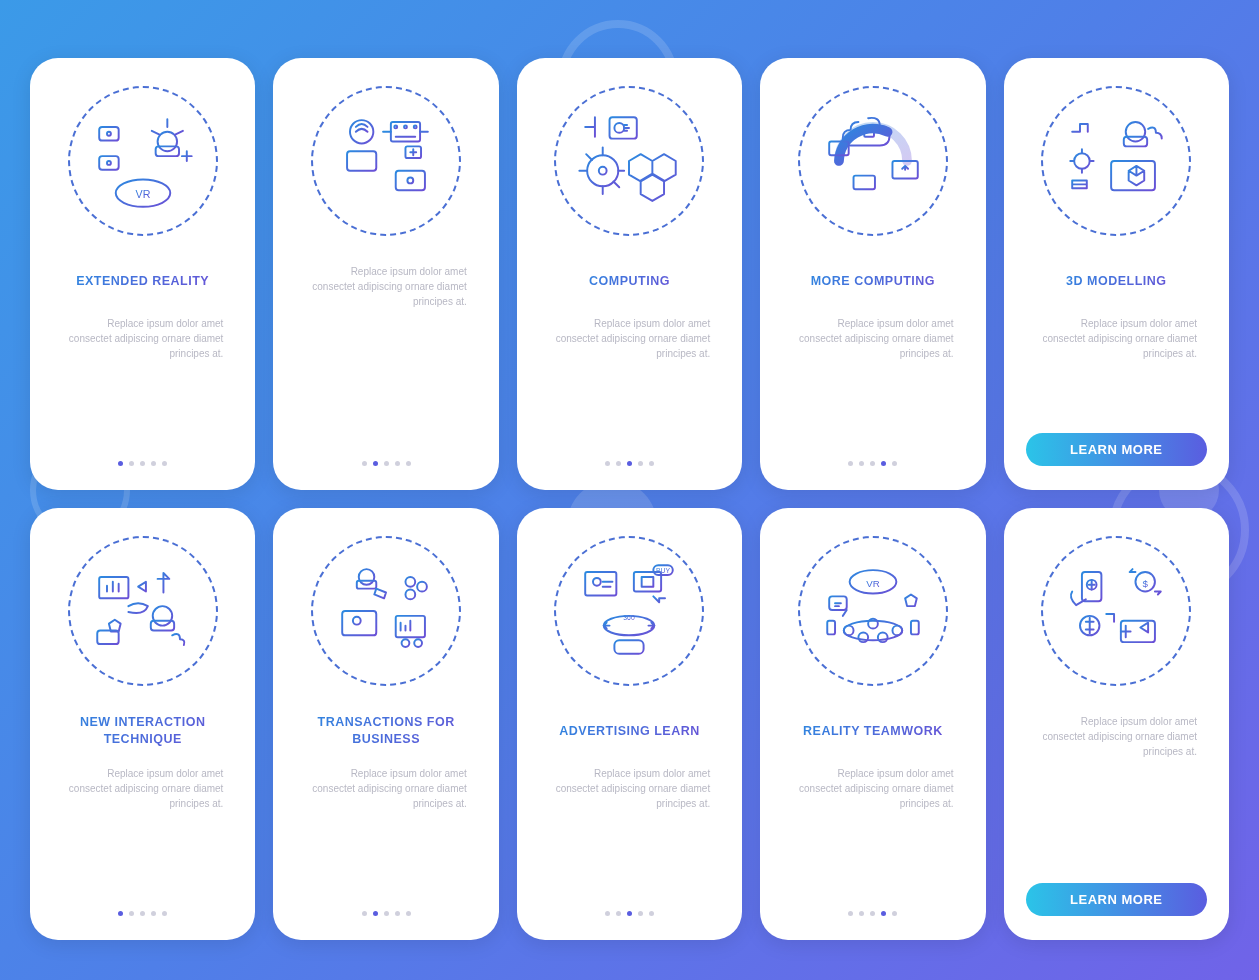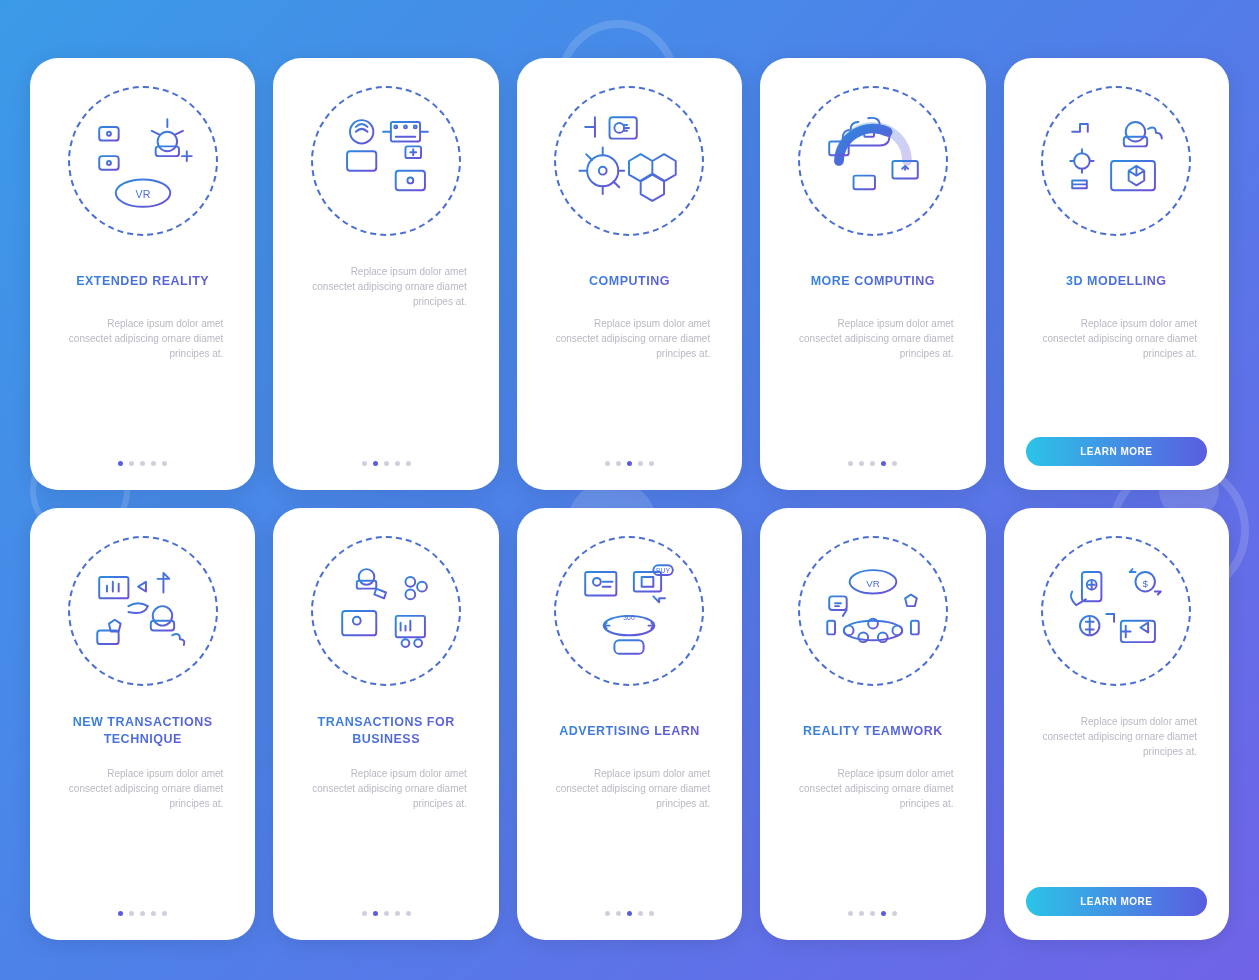--- a/index.html
+++ b/index.html
@@ -14,21 +14,21 @@
 .grid{display:grid;grid-template-columns:repeat(5,1fr);gap:18px;position:relative;z-index:2}
 .phone{background:#fff;border-radius:28px;height:432px;padding:10px;display:flex;flex-direction:column;box-shadow:0 4px 20px rgba(0,0,0,0.1)}
 .phone-inner{flex:1;display:flex;flex-direction:column;align-items:center;padding:18px 12px 14px}
 .illus{width:150px;height:150px;border-radius:50%;border:2px dashed #4a6fd4;display:flex;align-items:center;justify-content:center;position:relative;margin-bottom:28px}
 .illus svg{width:100%;height:100%}
 .title{font-size:12.5px;font-weight:700;letter-spacing:0.5px;text-align:center;background:linear-gradient(135deg,#2b8ae0,#6b4fd6);-webkit-background-clip:text;background-clip:text;color:transparent;margin-bottom:18px;line-height:1.35;min-height:34px;display:flex;align-items:center;padding:0 4px}
 .desc{font-size:10px;color:#b8b8c4;text-align:right;line-height:1.5;padding:0 10px;flex:1}
 .dots{display:flex;gap:6px;justify-content:center;margin-top:16px}
 .dot{width:5px;height:5px;border-radius:50%;background:#d0d0dd}
 .dot.active{background:#5a5de0}
-.cta{width:100%;padding:9px;border:none;border-radius:20px;background:linear-gradient(90deg,#2bc4e8,#5a5de0);color:#fff;font-size:10px;font-weight:700;letter-spacing:0.5px;cursor:pointer;margin-top:26px}
+.cta{width:100%;padding:9px;border:none;border-radius:20px;background:linear-gradient(90deg,#2bc4e8,#5a5de0);color:#fff;font-size:13px;font-weight:700;letter-spacing:0.5px;cursor:pointer;margin-top:26px}
 .st{fill:none;stroke:url(#g);stroke-width:2;stroke-linecap:round;stroke-linejoin:round}
 </style>
 </head>
 <body>
 
 
 
 <div class="bg-circle c1"></div>
 <div class="bg-circle c2"></div>
 <div class="bg-circle c3"></div>
@@ -201,21 +201,21 @@
               <path d="M90 42 l12 0 l-6-6 M96 36 l0 20"></path>
               <path d="M60 70 q10-6 20 0 q-4 10-20 6"></path>
               <path d="M40 88 l6-4 l6 4 l-2 8 l-8 0z"></path>
               <rect x="28" y="95" width="22" height="14" rx="3"></rect>
               <circle cx="95" cy="80" r="10"></circle>
               <rect x="83" y="85" width="24" height="10" rx="3"></rect>
               <path d="M105 100 q8-4 8 4 q6 0 4 6"></path>
             </g>
           </svg>
         </div>
-<div class="title">NEW TRANSACTIONS TECHNIQUE</div>
+<div class="title">NEW INTERACTION TECHNIQUE</div>
 <div class="desc">Replace ipsum dolor amet consectet adipiscing ornare diamet principes at.</div>
 <div class="dots">
           <span class="dot active"></span>
           <span class="dot"></span>
           <span class="dot"></span>
           <span class="dot"></span>
           <span class="dot"></span>
         </div>
 </div>
     </div>

